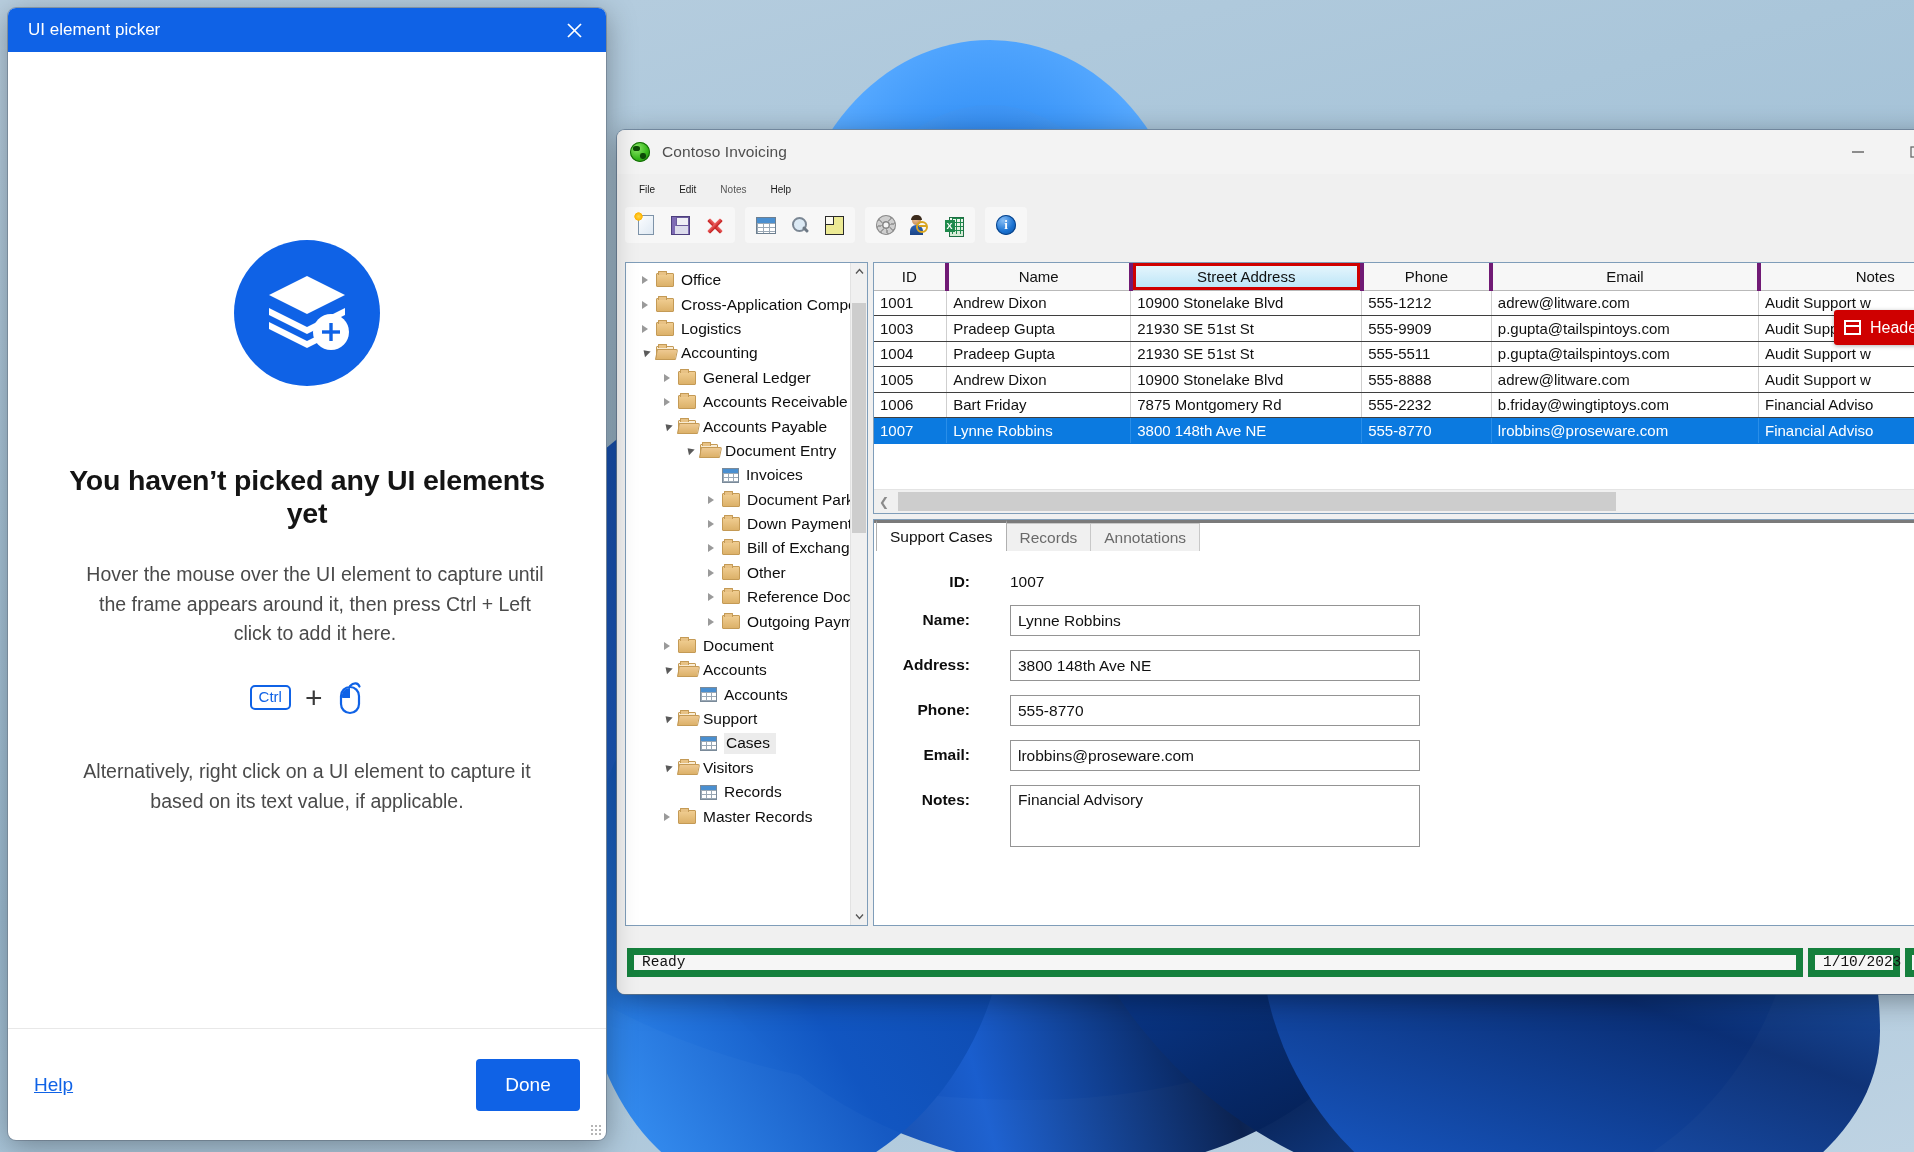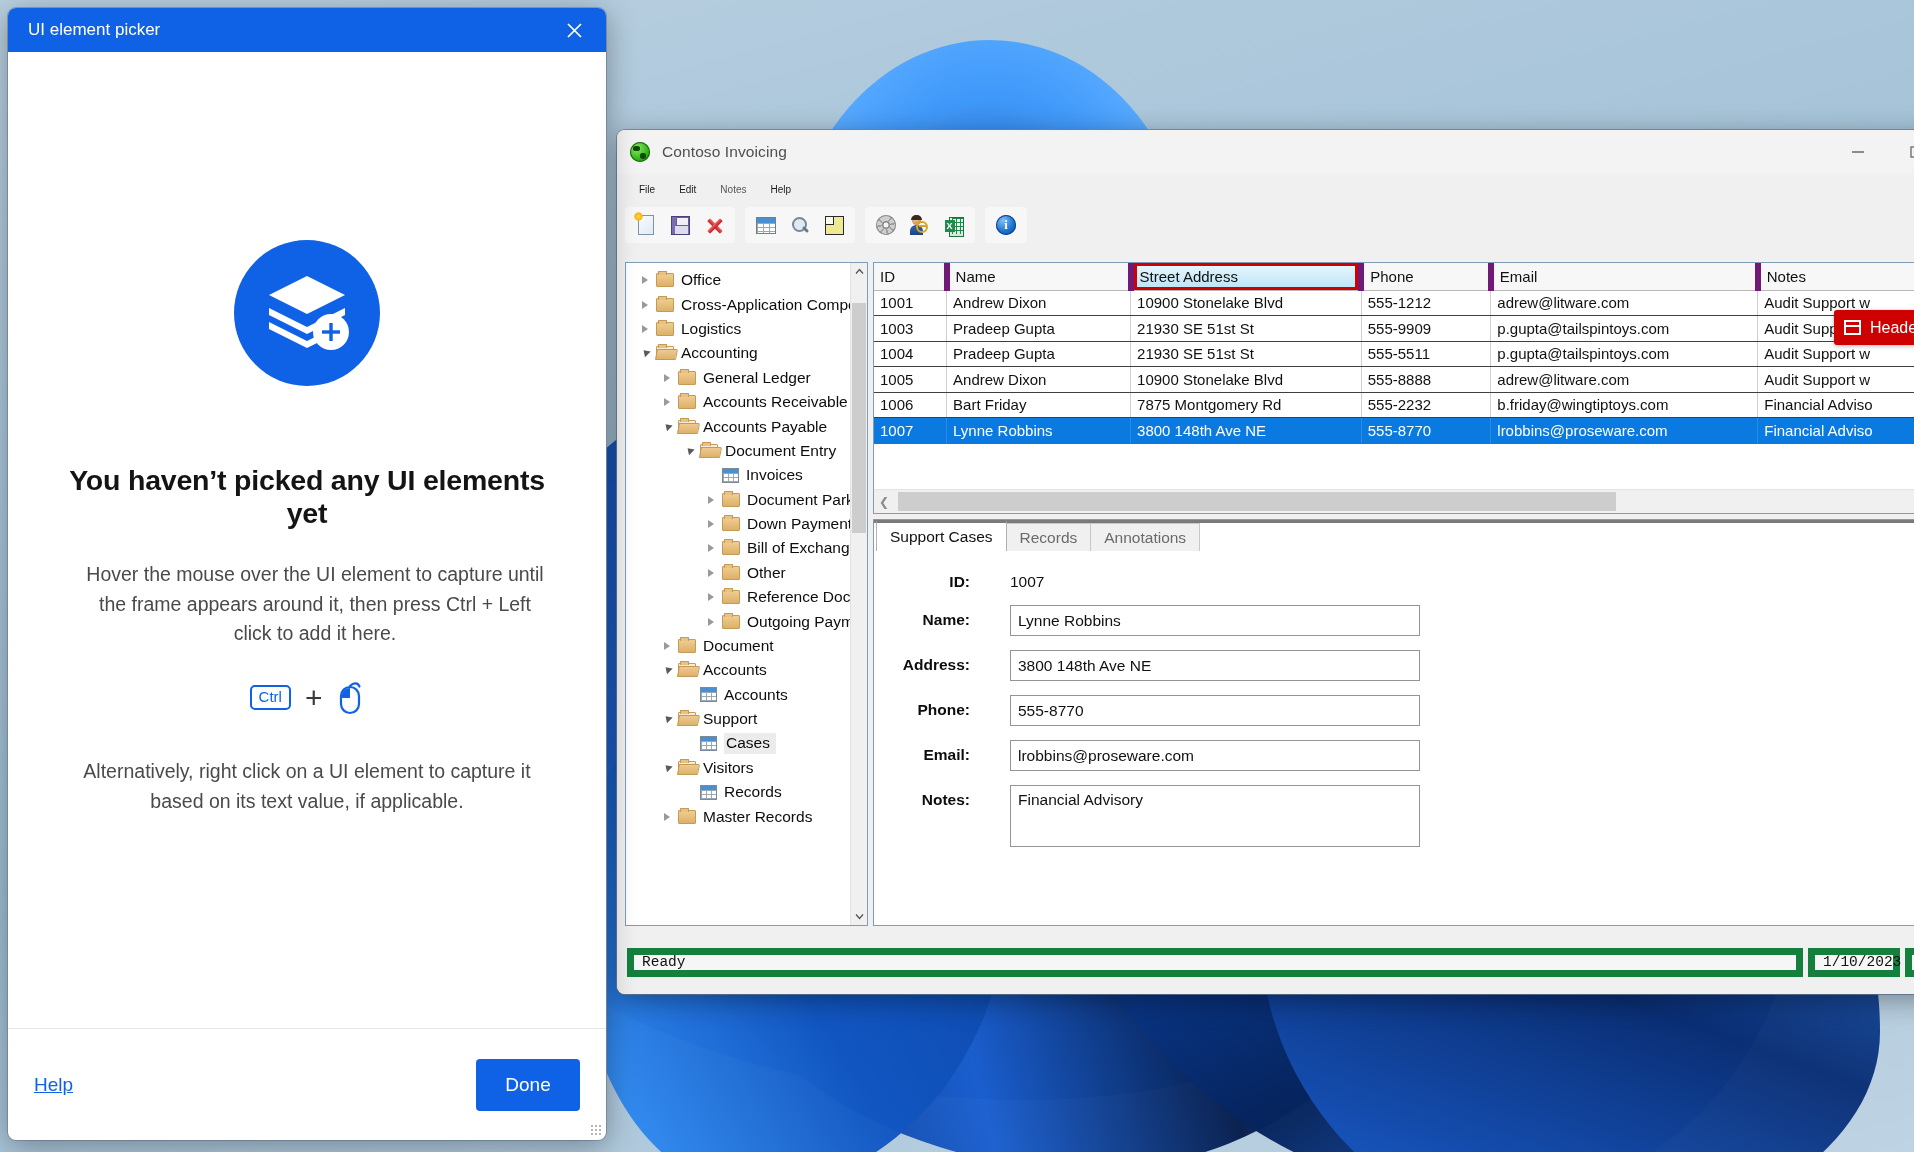--- a/index.html
+++ b/index.html
@@ -284,23 +284,23 @@
   #gridpanel {
     height: 252px; background: #fff; border: 1px solid #7f9db9;
     display: flex; flex-direction: column; overflow: hidden; position: relative;
   }
   #gridscrollarea { flex: 1; overflow: hidden; position: relative; }
   table.datagrid {
     border-collapse: collapse; font-size: 15px; width: 1120px;
     table-layout: fixed;
   }
   table.datagrid th {
-    background: #f7f7f7; font-weight: normal; text-align: left;
+    background: #f7f7f7; font-weight: normal; text-align: center;
     padding: 3px 6px; height: 27px;
-    border-right: 6px solid #701a75; border-bottom: 1px solid #b9b9b9;
+    border-right: 4px solid #701a75; border-bottom: 1px solid #b9b9b9;
     color: #111; white-space: nowrap; overflow: hidden;
   }
   table.datagrid th.highlighted {
     background: linear-gradient(#eaf7fd, #b8e4f7);
     box-shadow: inset 0 0 0 3px #cf0000;
     color: #111;
   }
   table.datagrid td {
     padding: 2px 6px; height: 25.5px;
     border-right: 1px solid #cfcfcf; border-bottom: 1px solid #3f3f3f;

